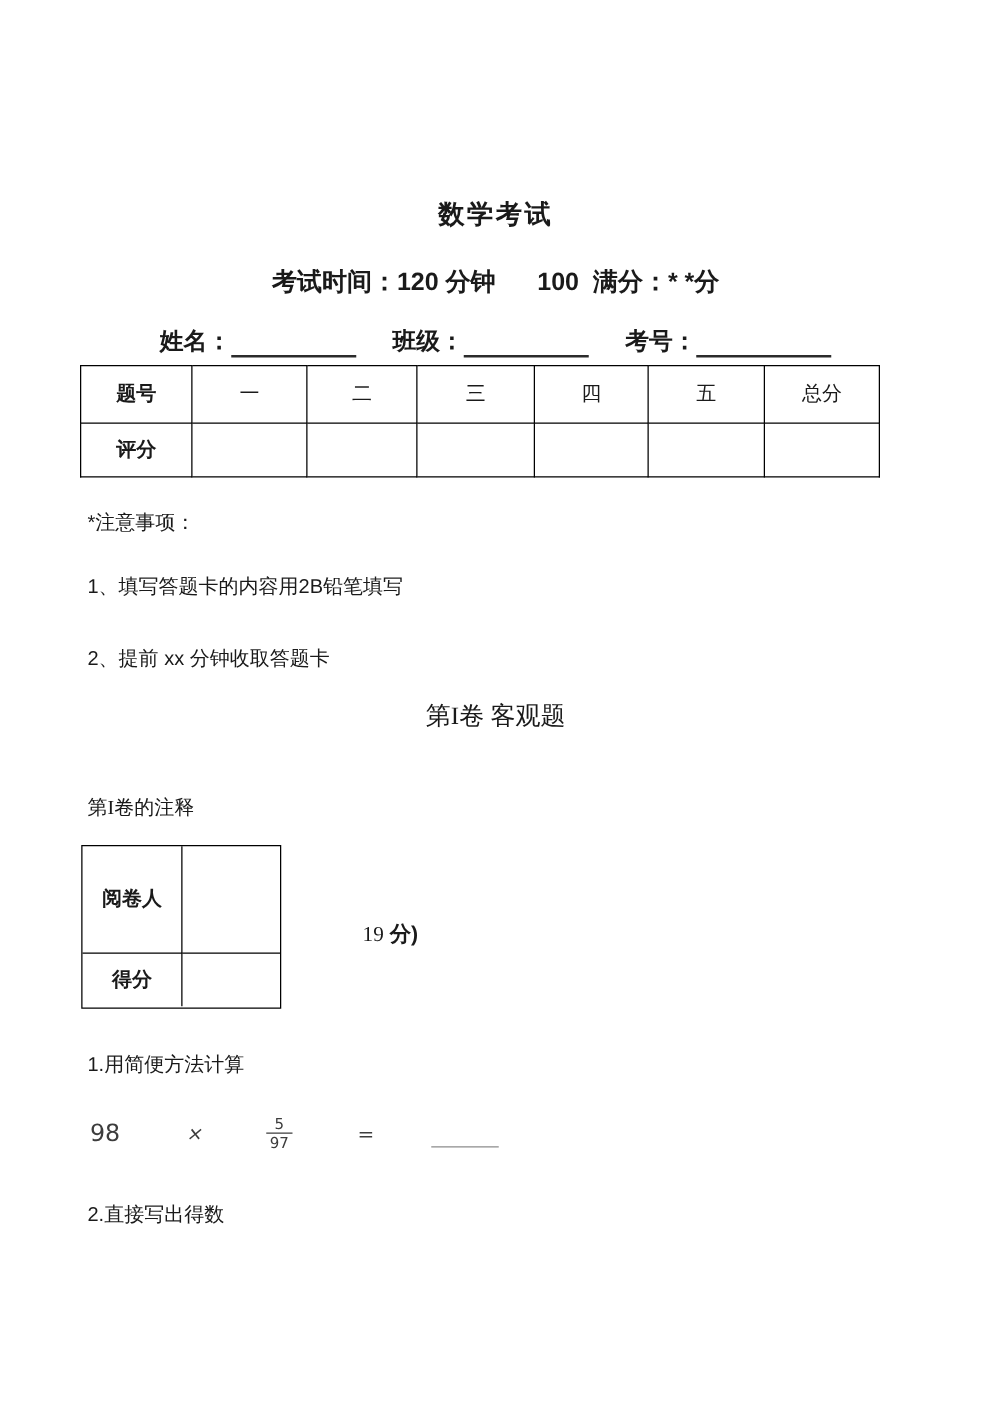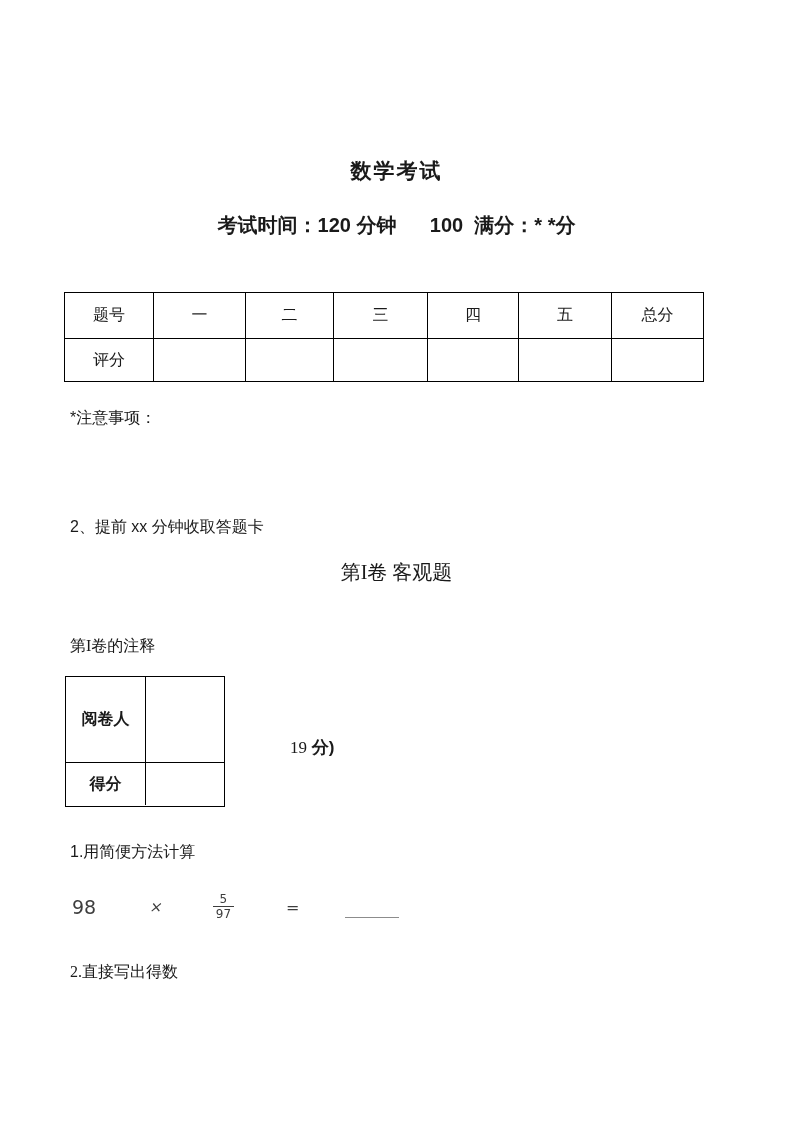--- a/index.html
+++ b/index.html
@@ -31,21 +31,21 @@
   table.grade{
     position:absolute;left:64px;top:292px;
     border-collapse:collapse;table-layout:fixed;width:639px;
   }
   table.grade td{
     border:1.5px solid #000;text-align:center;vertical-align:middle;
     font-size:16px;padding:0;
   }
   table.grade tr.r1 td{height:45px;}
   table.grade tr.r2 td{height:42px;}
-  td.corner{font-weight:400;font-family:"Liberation Sans",sans-serif;}
+  td.corner{font-weight:700;font-family:"Liberation Sans",sans-serif;}
   td.colhead{font-family:"Liberation Serif","DejaVu Serif",serif;}
 
   .notes-header{top:408px;left:70px;font-size:16px;}
   .note-1{top:459px;left:70px;font-size:16px;}
   .note-2{top:517px;left:70px;font-size:16px;}
 
   .sec1-title{top:559px;font-size:20px;}
   .sec1-note{top:636px;left:70px;font-size:16px;text-align:right;}
 
   .reviewer-box{
@@ -60,21 +60,21 @@
   .rb-tl{left:0;top:0;width:80px;height:86px;border-right:1.5px solid #000;border-bottom:1.5px solid #000;}
   .rb-tr{left:80px;top:0;width:78px;height:86px;border-bottom:1.5px solid #000;}
   .rb-bl{left:0;top:86px;width:80px;height:42px;border-right:1.5px solid #000;}
   .rb-br{left:80px;top:86px;width:78px;height:42px;}
 
   .qsec-line1{left:228px;top:690px;font-size:17px;font-weight:700;}
   .qsec-line2{left:290px;top:736px;font-size:17px;font-weight:700;}
   .serif-num{font-family:"Liberation Serif","DejaVu Serif",serif;font-weight:400;}
 
   .q1-label{left:70px;top:842px;font-size:16px;}
-  .q2-label{left:70px;top:962px;font-size:16px;font-family:Liberation Serif, serif;}
+  .q2-label{left:70px;top:962px;font-size:16px;}
 
   .expr{
     left:72px;top:890px;height:34px;
     display:flex;align-items:center;
     color:#3d3d3d;font-family:"DejaVu Sans","Liberation Sans",sans-serif;gap:44px;
   }
   .expr .operand{font-size:19px;}
   .expr .operator{font-size:15px;margin:0 6px 0 10px;transform:skewX(-12deg);}
   .frac{display:inline-block;text-align:center;}
   .frac .num{display:block;font-size:12px;line-height:13px;padding:0 3px;}
@@ -89,20 +89,25 @@
 </head>
 <body>
 
 <div class="page">
 
 
   <div class="abs centered hei doc-subtitle">数学考试</div>
 
   <div class="abs centered hei exam-info">考试时间：120 分钟      100  满分：* *分</div>
 
+  <div class="abs centered hei student-line">
+    <span class="field"><span>姓名：</span><span class="write-blank"></span></span>
+    <span class="field"><span>班级：</span><span class="write-blank"></span></span>
+    <span class="field"><span>考号：</span><span class="write-blank wide"></span></span>
+  </div>
 
   <table class="grade">
     <colgroup>
       <col style="width:89px">
         <col style="width:92px">
         <col style="width:88px">
       <col style="width:94px">
         <col style="width:91px">
         <col style="width:93px">
         <col style="width:92px">
@@ -123,20 +128,21 @@
         <td></td>
         <td></td>
         <td></td>
         <td></td>
         <td></td>
       </tr>
     </tbody>
   </table>
 
   <div class="abs note-font notes-header">*注意事项：</div>
+  <div class="abs note-font note-1">1、填写答题卡的内容用2B铅笔填写</div>
   <div class="abs note-font note-2">2、提前 xx 分钟收取答题卡</div>
 
   <div class="abs centered song sec1-title">第I卷 客观题</div>
   <div class="abs song sec1-note">第I卷的注释</div>
 
   <div class="abs reviewer-box">
     <div class="cell rb-tl">阅卷人</div>
     <div class="cell rb-tr"></div>
     <div class="cell rb-bl">得分</div>
     <div class="cell rb-br"></div>

